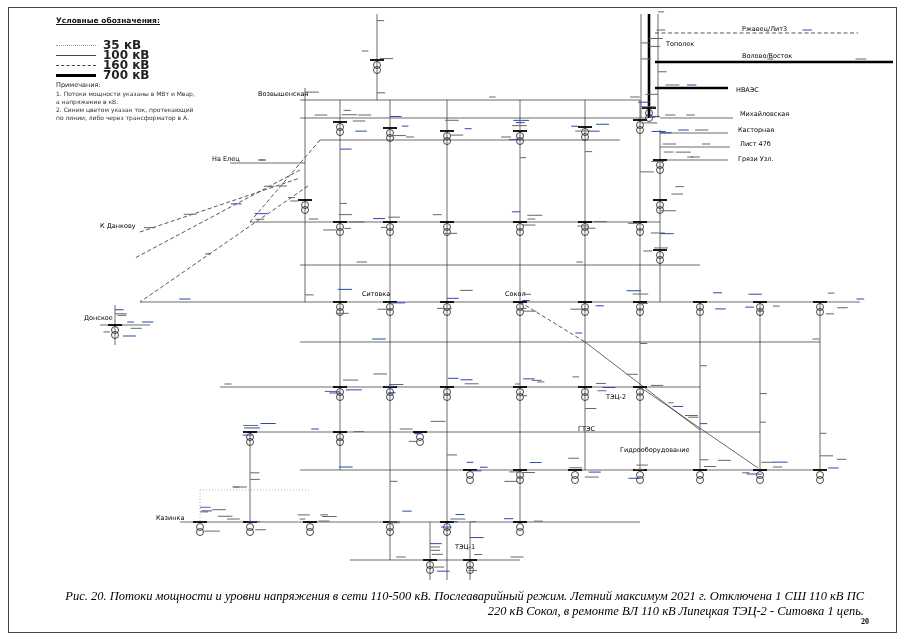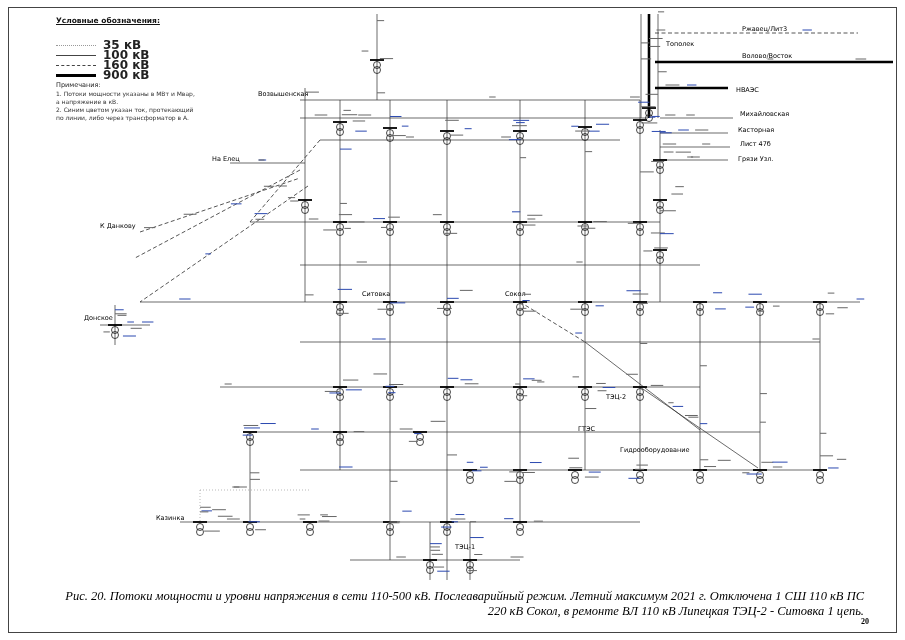--- a/index.html
+++ b/index.html
@@ -541,21 +541,21 @@
     <div class="lrow">
       <div class="lsample ls-110"></div>
       <div class="llabel">100 кВ</div>
     </div>
     <div class="lrow">
       <div class="lsample ls-220"></div>
       <div class="llabel">160 кВ</div>
     </div>
     <div class="lrow">
       <div class="lsample ls-500"></div>
-      <div class="llabel">900 кВ</div>
+      <div class="llabel">700 кВ</div>
     </div>
   </div>
 
   <div id="notes">
     <div class="ntitle">Примечания:</div>
     <div class="nline">1. Потоки мощности указаны в МВт и Мвар,</div>
     <div class="nline">а напряжение в кВ.</div>
     <div class="nline">2. Синим цветом указан ток, протекающий</div>
     <div class="nline">по линии, либо через трансформатор в А.</div>
   </div>

